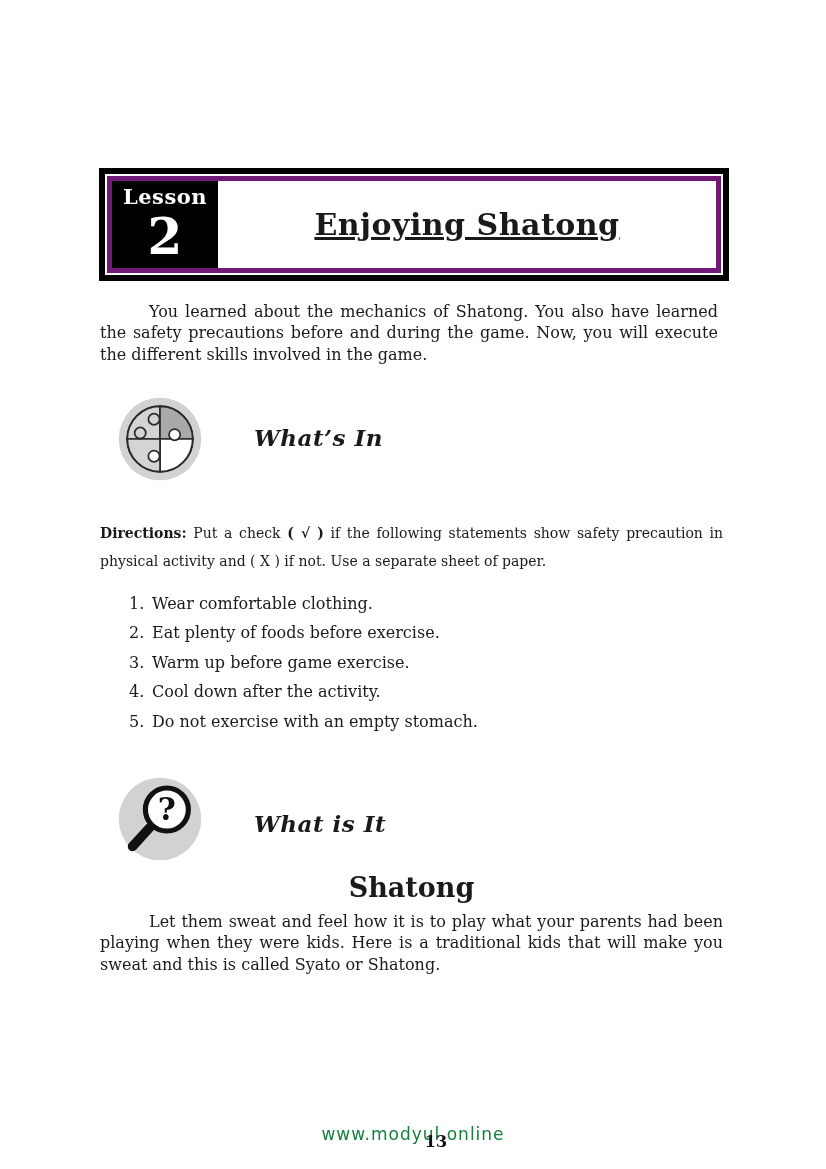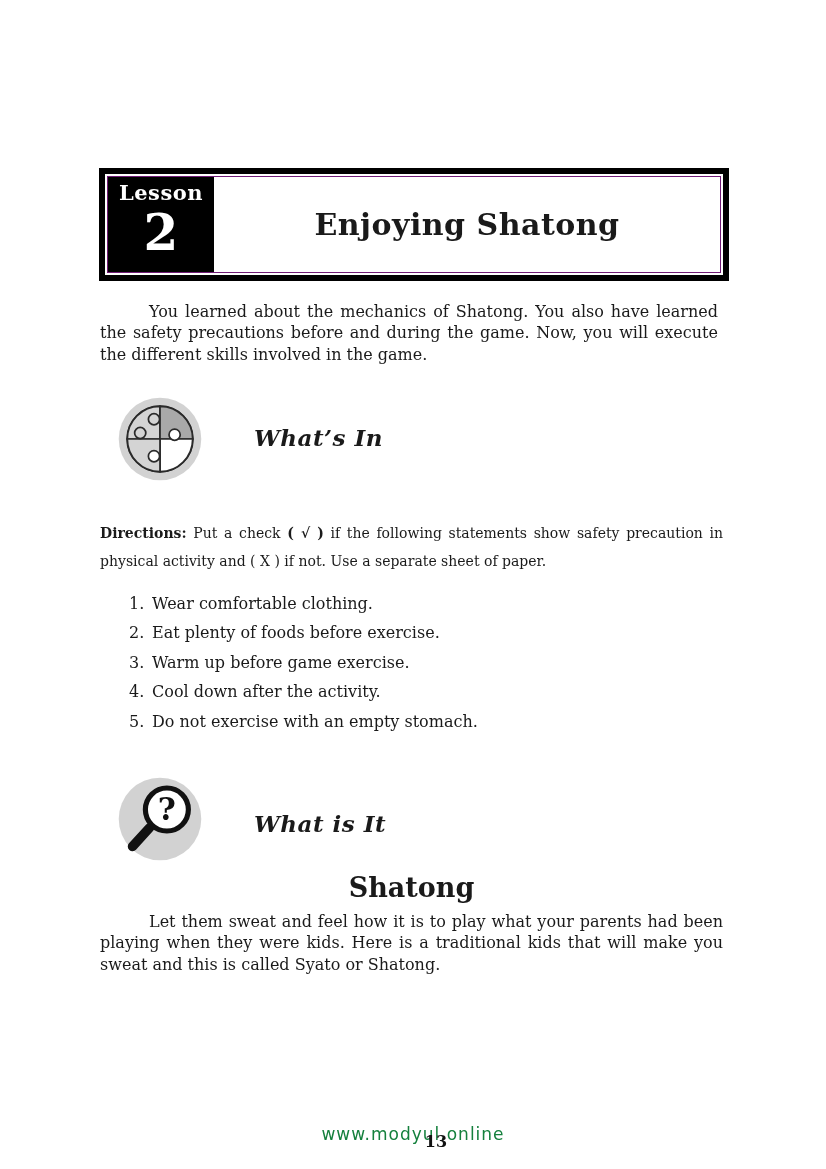--- a/index.html
+++ b/index.html
@@ -15,36 +15,37 @@
 
   
   .hdr-outer {
     position:absolute; left:99px; top:168px;
     width:630px; height:113px;
     border:6px solid #000;
     background:#fff;
   }
   .hdr-inner {
     position:absolute; left:2px; top:2px; right:2px; bottom:2px;
-    border:1px solid #701a75;
+    border:5px solid #701a75;
     display:flex;
   }
   .lesson-cell {
     width:106px;
     background:#000;
     color:#fff;
     display:flex; flex-direction:column; align-items:center;
     flex-shrink:0;
   }
   .lesson-word { font-size:21px; font-weight:bold; margin-top:3px; letter-spacing:.5px; }
   .lesson-num  { font-size:50px; font-weight:bold; line-height:56px; }
   .title-cell {
     flex:1;
     display:flex; align-items:center; justify-content:center;
     background:#fff;
+    text-decoration:underline;
   }
   .lesson-title { font-size:30px; font-weight:bold; letter-spacing:.5px; }
 
   
   .para {
     position:absolute;
     text-align:justify;
     font-size:16px;
     line-height:21.3px;
     text-indent:49px;

